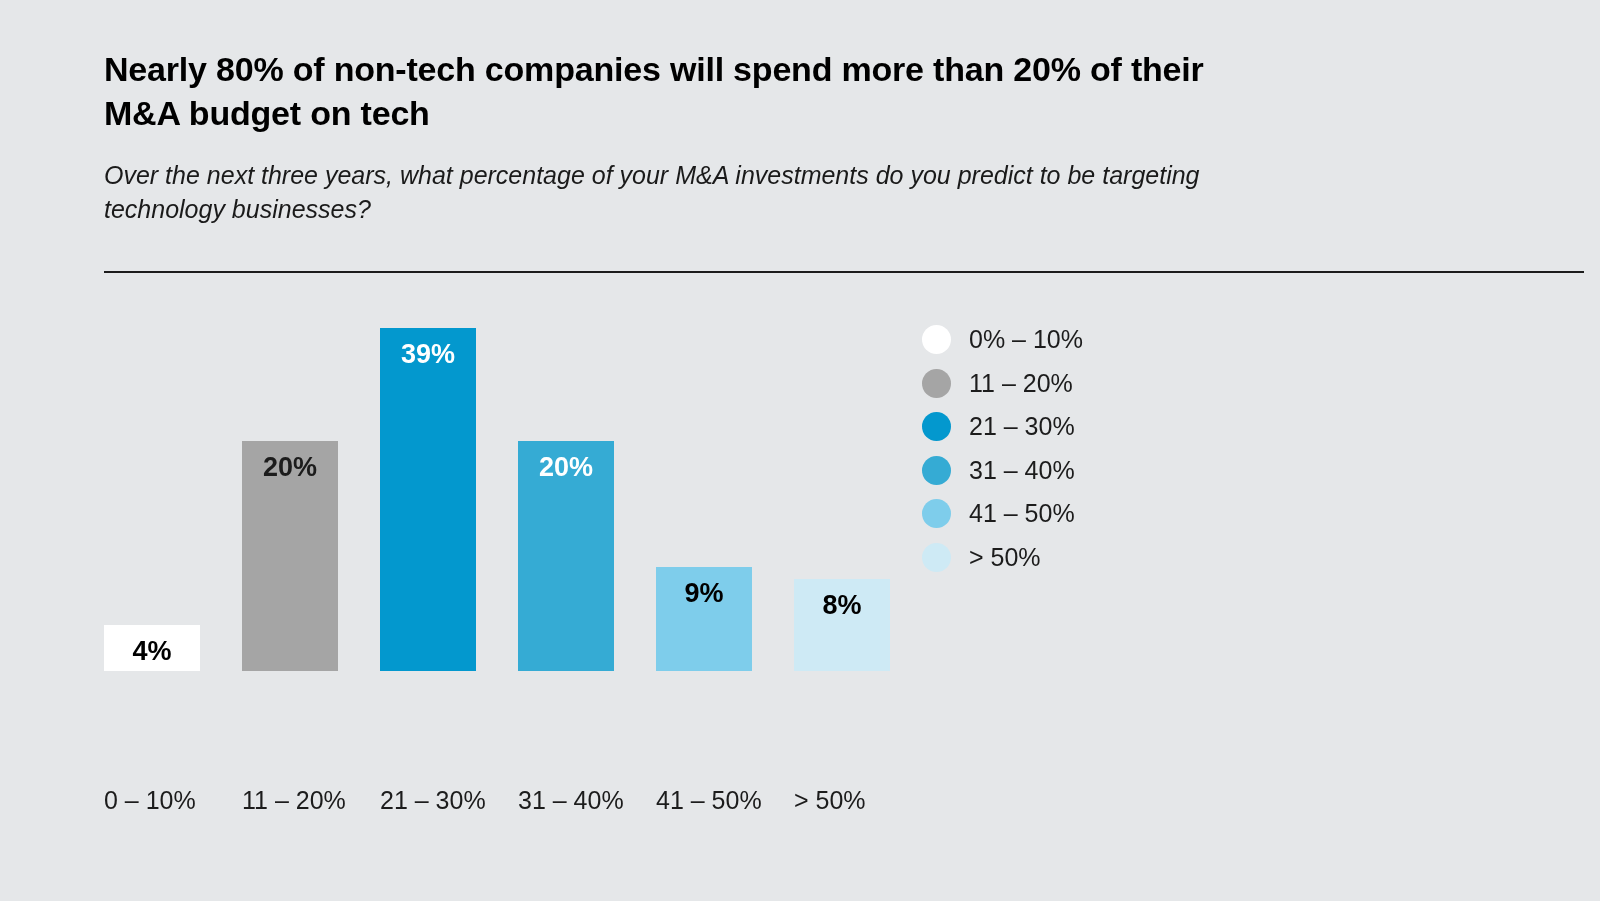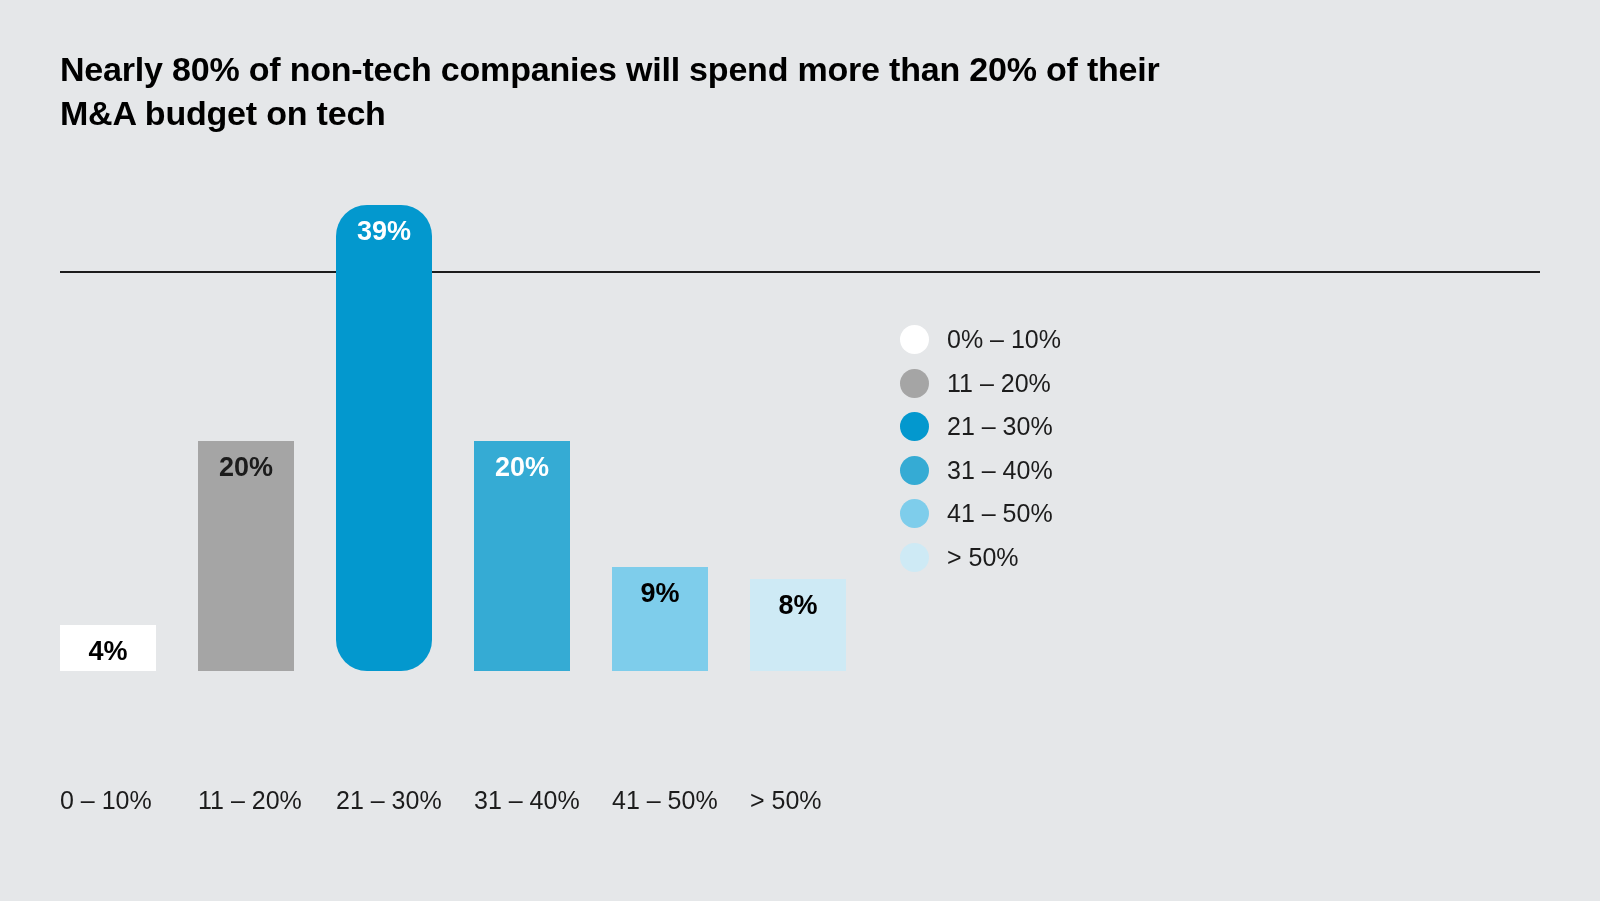--- a/index.html
+++ b/index.html
@@ -11,20 +11,21 @@
     height: 901px;
     background: #e5e7e9;
     font-family: "Liberation Sans", sans-serif;
     overflow: hidden;
     position: relative;
   }
 
   .page {
     position: absolute;
     inset: 0;
+    margin-left: 44px;
   }
 
   
   .header {
     position: absolute;
     left: 60px;
     top: 48px;
     width: 1480px;
   }
   .chart-title {
@@ -101,21 +102,21 @@
     width: 96px;
     font-size: 25px;
     color: #1c1c1c;
     white-space: nowrap;
     padding-top: 14px;
   }
 
   
   .legend {
     position: absolute;
-    left: 900px;
+    left: 878px;
     top: 318px;
     width: 420px;
   }
   .legend-item {
     display: flex;
     align-items: center;
     height: 43.5px;
   }
   .legend-swatch {
     width: 29px;
@@ -130,33 +131,34 @@
     white-space: nowrap;
   }
 </style>
 </head>
 <body>
 
 <div class="page">
 
   <div class="header">
     <h1 class="chart-title">Nearly 80% of non-tech companies will spend more than 20% of their M&amp;A budget on tech</h1>
+    <p class="chart-subtitle">Over the next three years, what percentage of your M&amp;A investments do you predict to be targeting technology businesses?</p>
   </div>
 
   <div class="divider"></div>
 
   <div class="plot">
     <div class="bars" id="bars-container">
         <div class="bar" style="height: 46.0488px; background: rgb(255, 255, 255);">
           <span class="bar-value" style="color: rgb(0, 0, 0);">4%</span>
         </div>
         <div class="bar" style="height: 230.244px; background: rgb(165, 165, 165);">
           <span class="bar-value" style="color: rgb(28, 28, 28);">20%</span>
         </div>
-        <div class="bar" style="height: 466px; background: rgb(3, 152, 206); border-radius: 31px;">
+        <div class="bar" style="height: 343px; background: rgb(3, 152, 206);">
           <span class="bar-value" style="color: rgb(255, 255, 255);">39%</span>
         </div>
         <div class="bar" style="height: 230.244px; background: rgb(53, 171, 212);">
           <span class="bar-value" style="color: rgb(255, 255, 255);">20%</span>
         </div>
         <div class="bar" style="height: 103.61px; background: rgb(126, 205, 235);">
           <span class="bar-value" style="color: rgb(0, 0, 0);">9%</span>
         </div>
         <div class="bar" style="height: 92.0976px; background: rgb(206, 234, 245);">
           <span class="bar-value" style="color: rgb(0, 0, 0);">8%</span>

